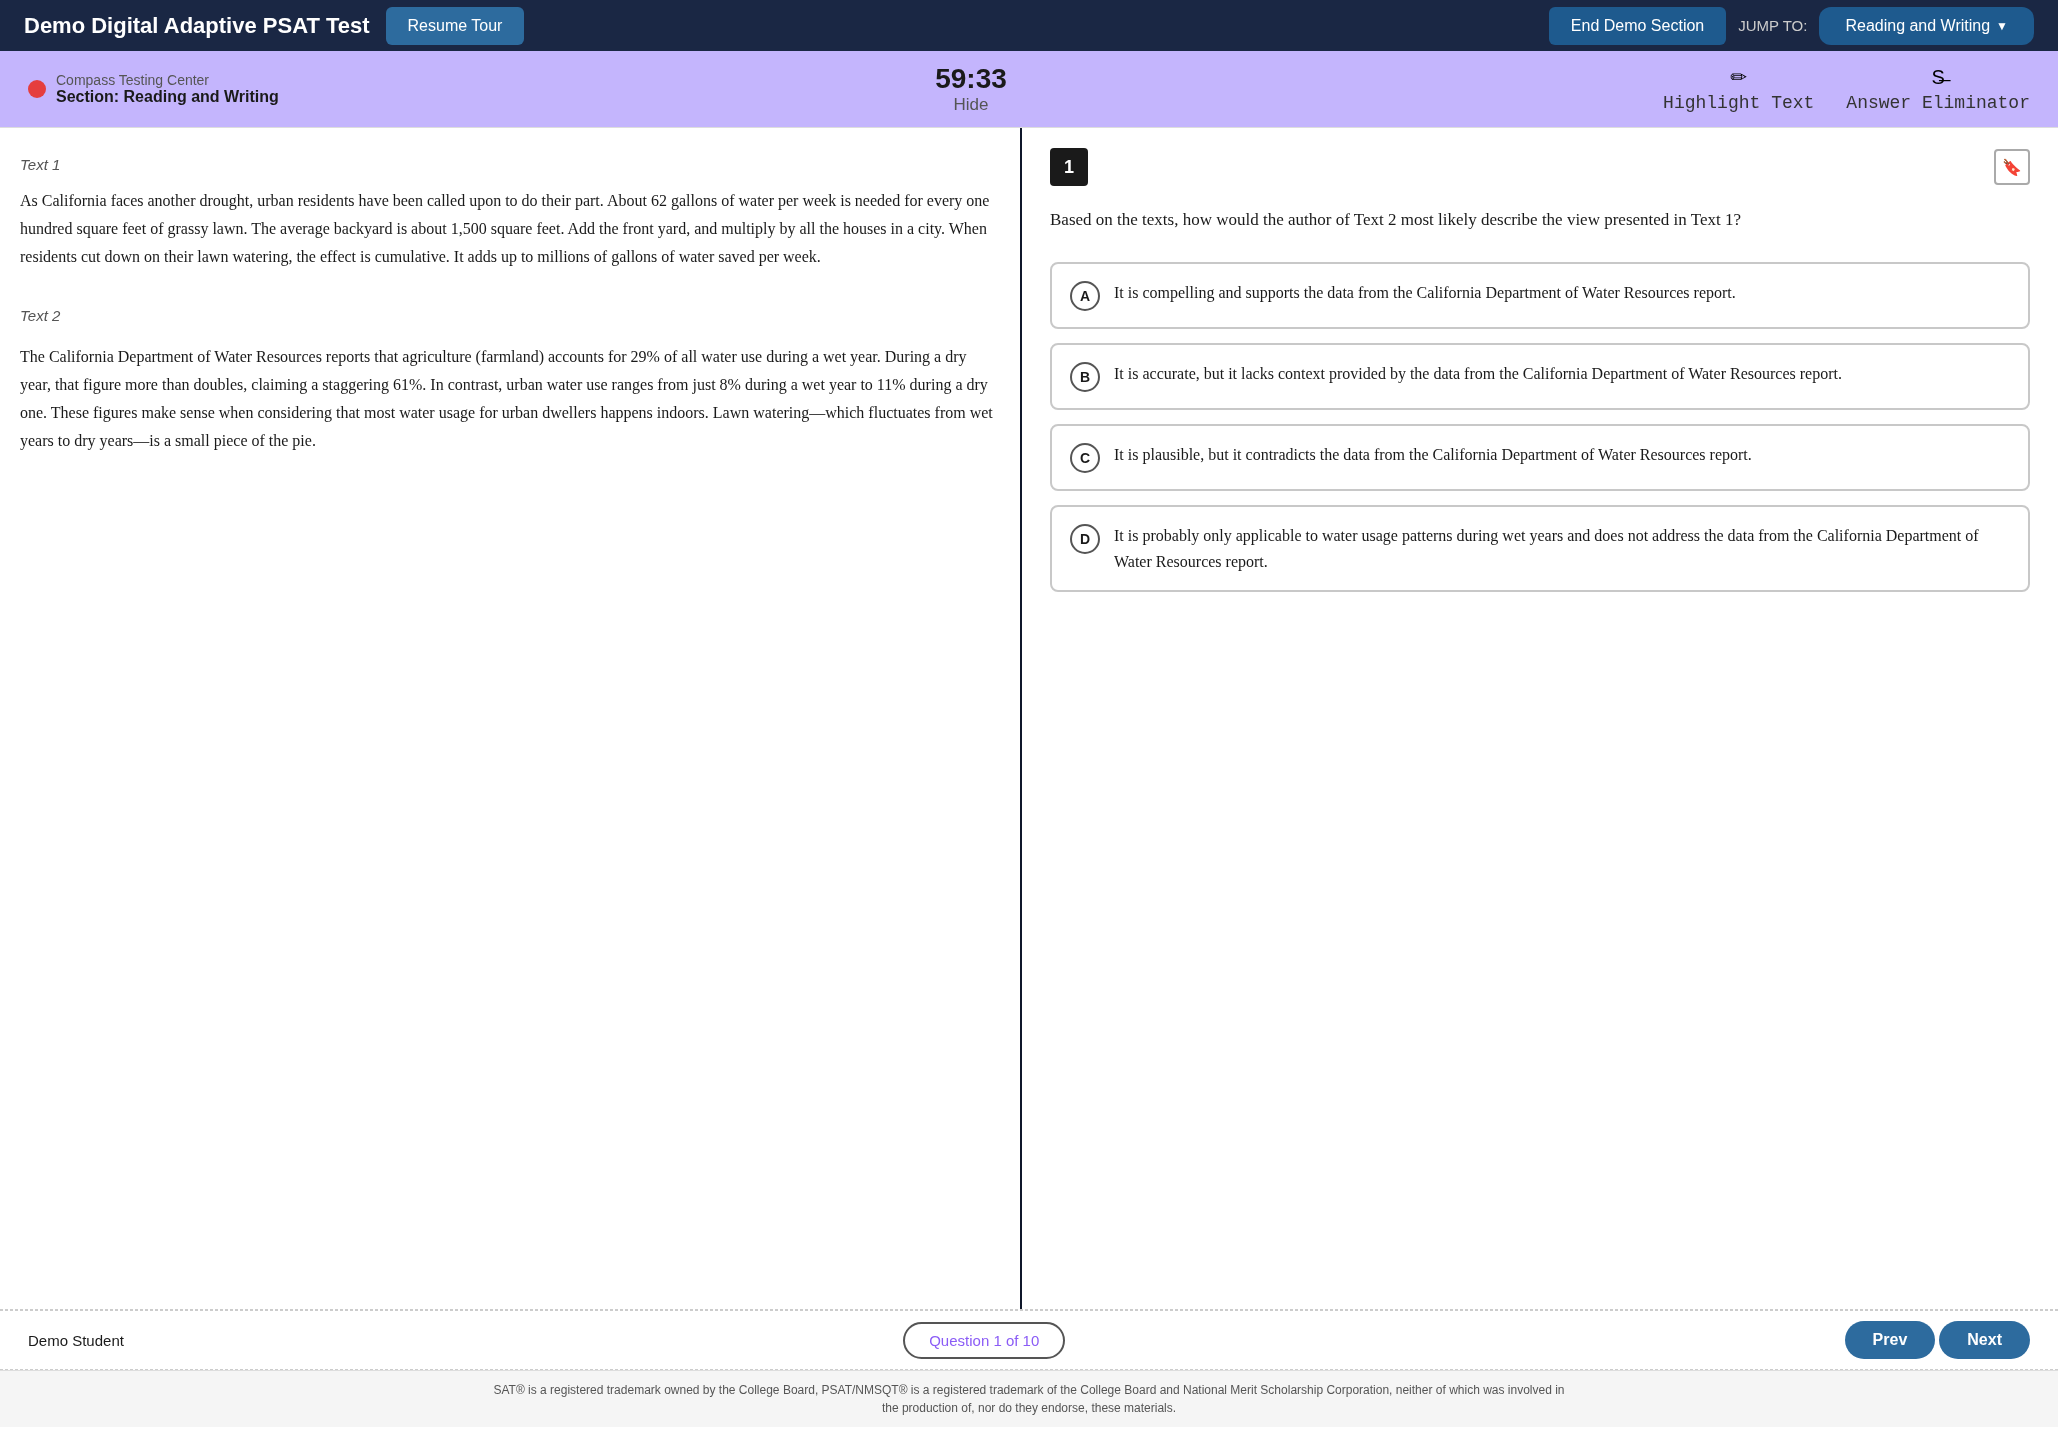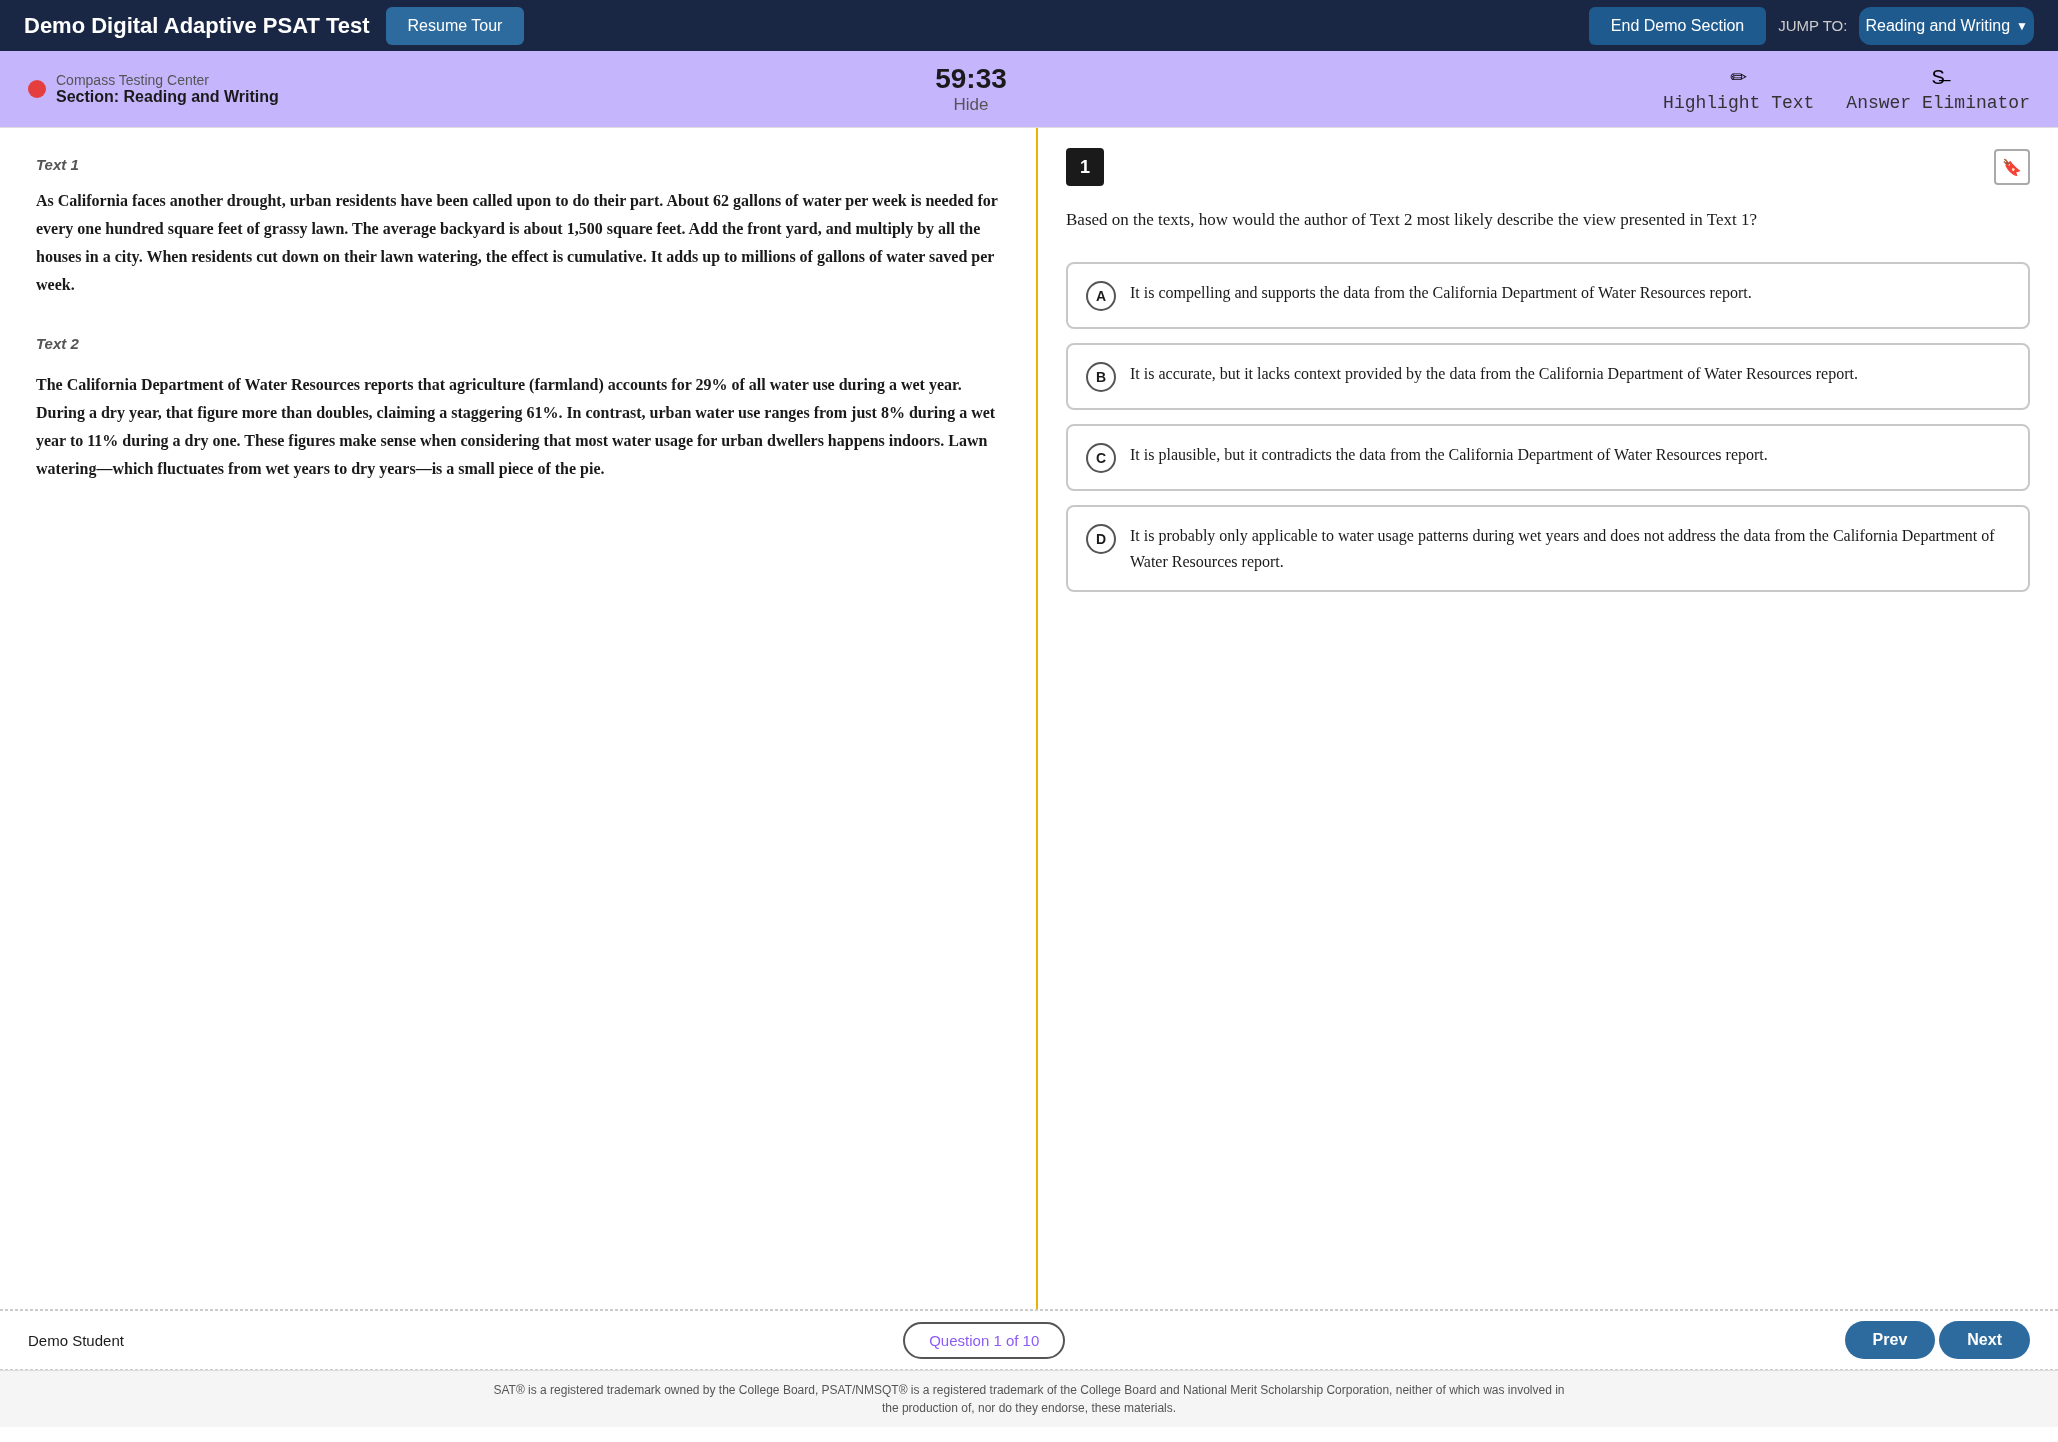--- a/index.html
+++ b/index.html
@@ -46,21 +46,21 @@
       color: #ccc;
       font-family: Arial, sans-serif;
       font-size: 15px;
       white-space: nowrap;
     }
     .btn-jump {
       background: #1e5a8e;
       color: #fff;
       border: none;
       border-radius: 12px;
-      padding: 10px 6px;
+      padding: 10px 26px;
       font-size: 16px;
       cursor: pointer;
       font-family: Arial, sans-serif;
       display: flex;
       align-items: center;
       gap: 6px;
     }
     .btn-jump .chevron { font-size: 12px; }
 
     
@@ -90,24 +90,23 @@
     
     .main-content {
       display: flex;
       height: calc(100vh - 64px - 80px - 60px - 56px);
       min-height: 600px;
       border-bottom: 1px dashed #ccc;
     }
 
     .passage-panel {
       flex: 1;
-      padding: 28px 36px;
-      border-right: 2px solid #eab308;
+      padding: 28px 20px;
+      border-right: 2px solid #0f172a;
       overflow-y: auto;
-      font-weight: bold;
     }
     .passage-label {
       font-size: 15px;
       font-style: italic;
       color: #555;
       margin-bottom: 14px;
       font-family: Arial, sans-serif;
     }
     .passage-text {
       font-size: 16px;

